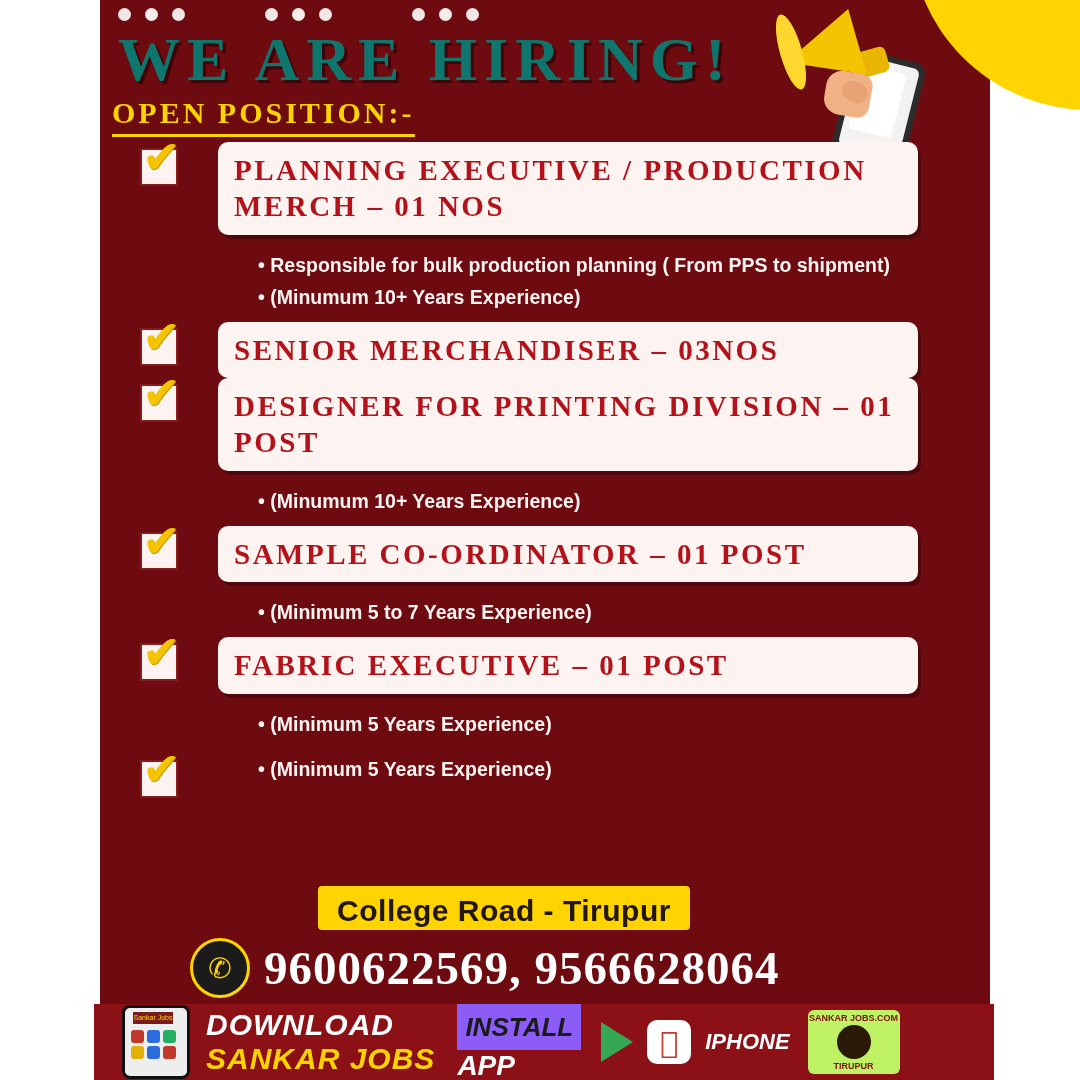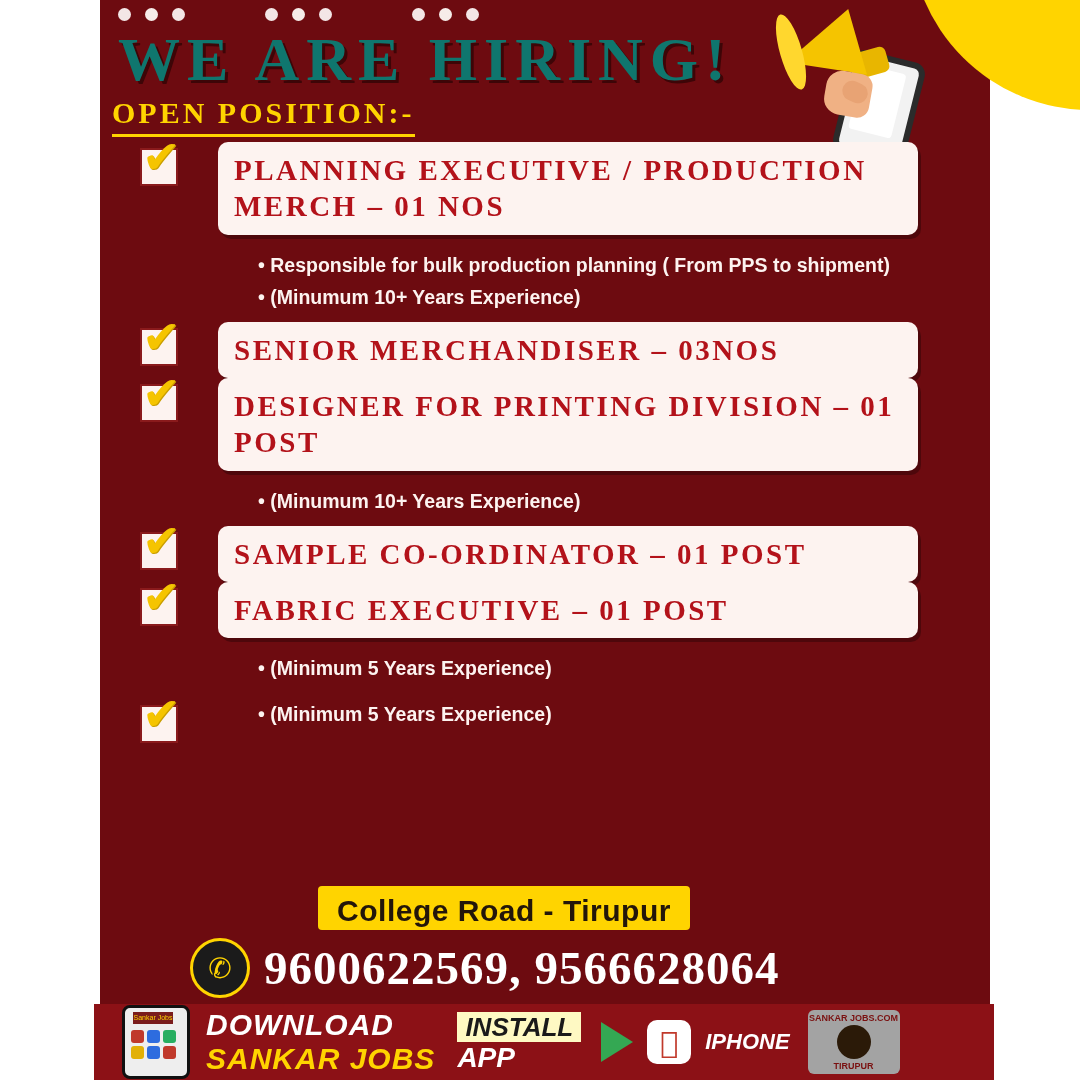--- a/index.html
+++ b/index.html
@@ -316,27 +316,27 @@
     font-size: 30px;
     color: #ffd400;
     letter-spacing: 1px;
     margin-top: 4px;
   }
   .install-block {
     margin-left: 22px;
     line-height: 1.0;
   }
   .install-tag {
-    background: #fef9c3;
+    background: #8b5cf6;
     color: #1a1a1a;
     font-family: "Liberation Sans", sans-serif;
     font-weight: bold;
     font-style: italic;
     font-size: 26px;
-    padding: 2px 8px;
+    padding: 10px 8px;
     display: inline-block;
   }
   .app-tag {
     color: #ffffff;
     font-family: "Liberation Sans", sans-serif;
     font-weight: bold;
     font-style: italic;
     font-size: 28px;
     display: block;
     margin-top: 2px;
@@ -369,21 +369,21 @@
     font-family: "Liberation Sans", sans-serif;
     font-weight: bold;
     font-style: italic;
     font-size: 22px;
     line-height: 1.15;
     text-align: center;
   }
   .badge {
     margin-left: 18px;
     width: 92px; height: 64px;
-    background: #a3a3a3;
+    background: #bef264;
     border-radius: 6px;
     display: flex;
     flex-direction: column;
     align-items: center;
     justify-content: center;
     color: #7a1010;
     font-family: "Liberation Sans", sans-serif;
     font-weight: bold;
     font-size: 9px;
     text-align: center;
@@ -475,20 +475,23 @@
       </div>
     </div>
 
     <div class="entry">
       <div class="check-wrap">
         <div class="check-box"></div>
         <div class="check-mark">✔</div>
       </div>
       <div class="role-bar">
         <div class="role-text">SAMPLE CO-ORDINATOR – 01 POST</div>
+      </div>
+      <div class="bullets">
+        <div class="bullet">• (Minimum 5 to 7 Years Experience)</div>
       </div>
     </div>
 
     <div class="entry">
       <div class="check-wrap">
         <div class="check-box"></div>
         <div class="check-mark">✔</div>
       </div>
       <div class="role-bar">
         <div class="role-text">FABRIC EXECUTIVE – 01 POST</div>

